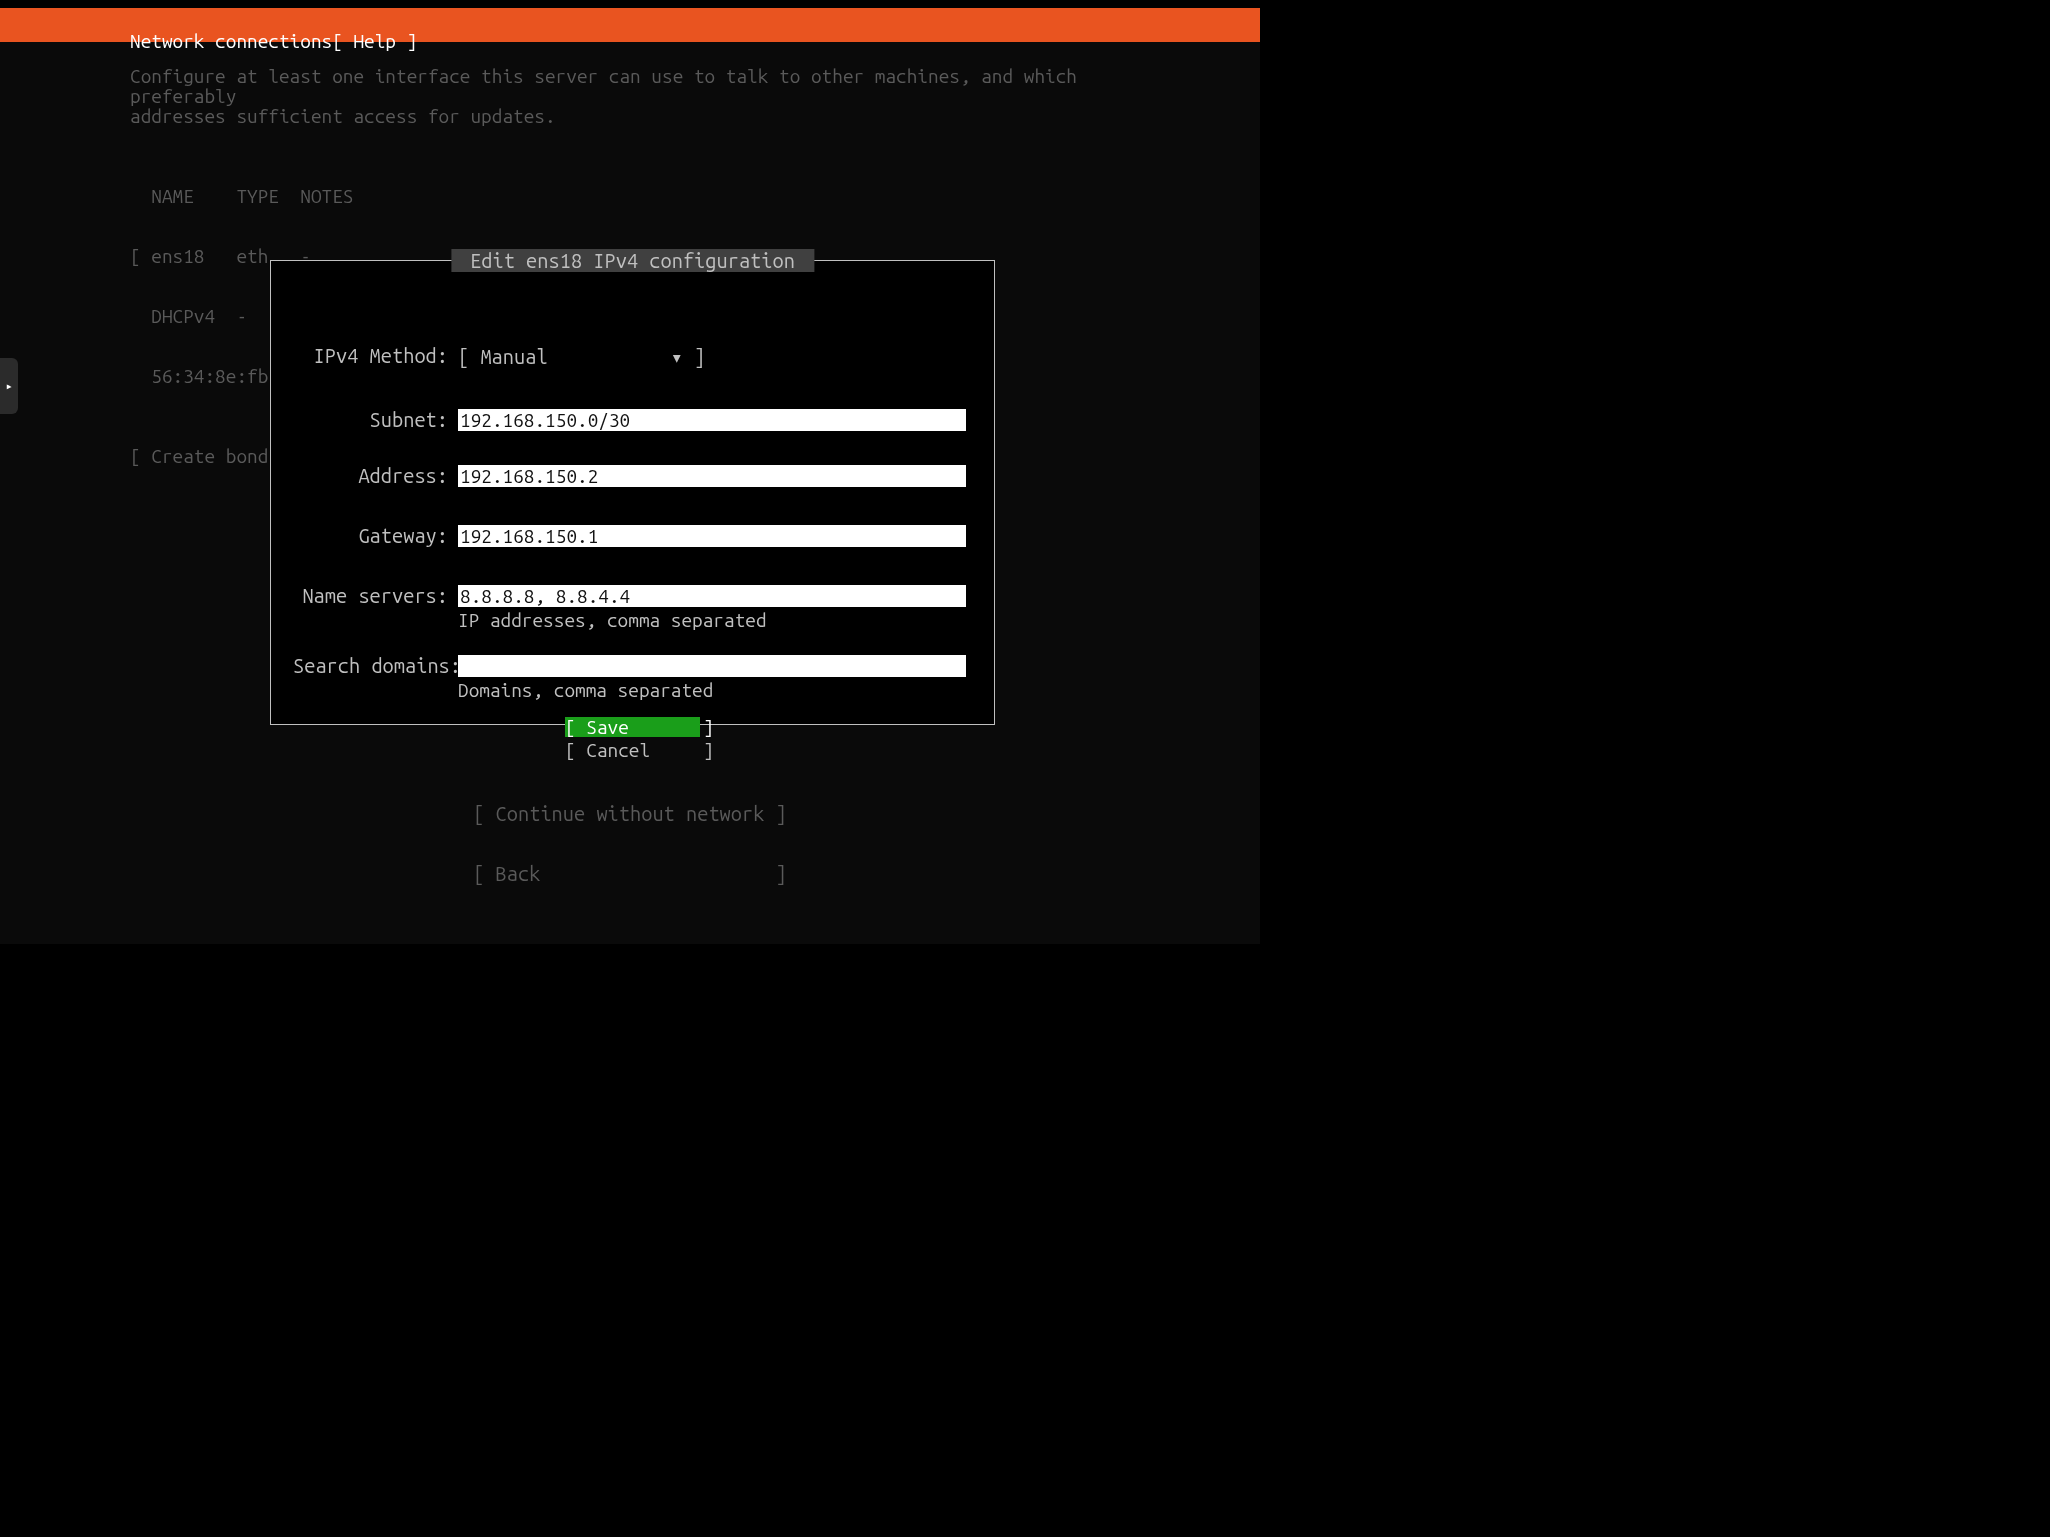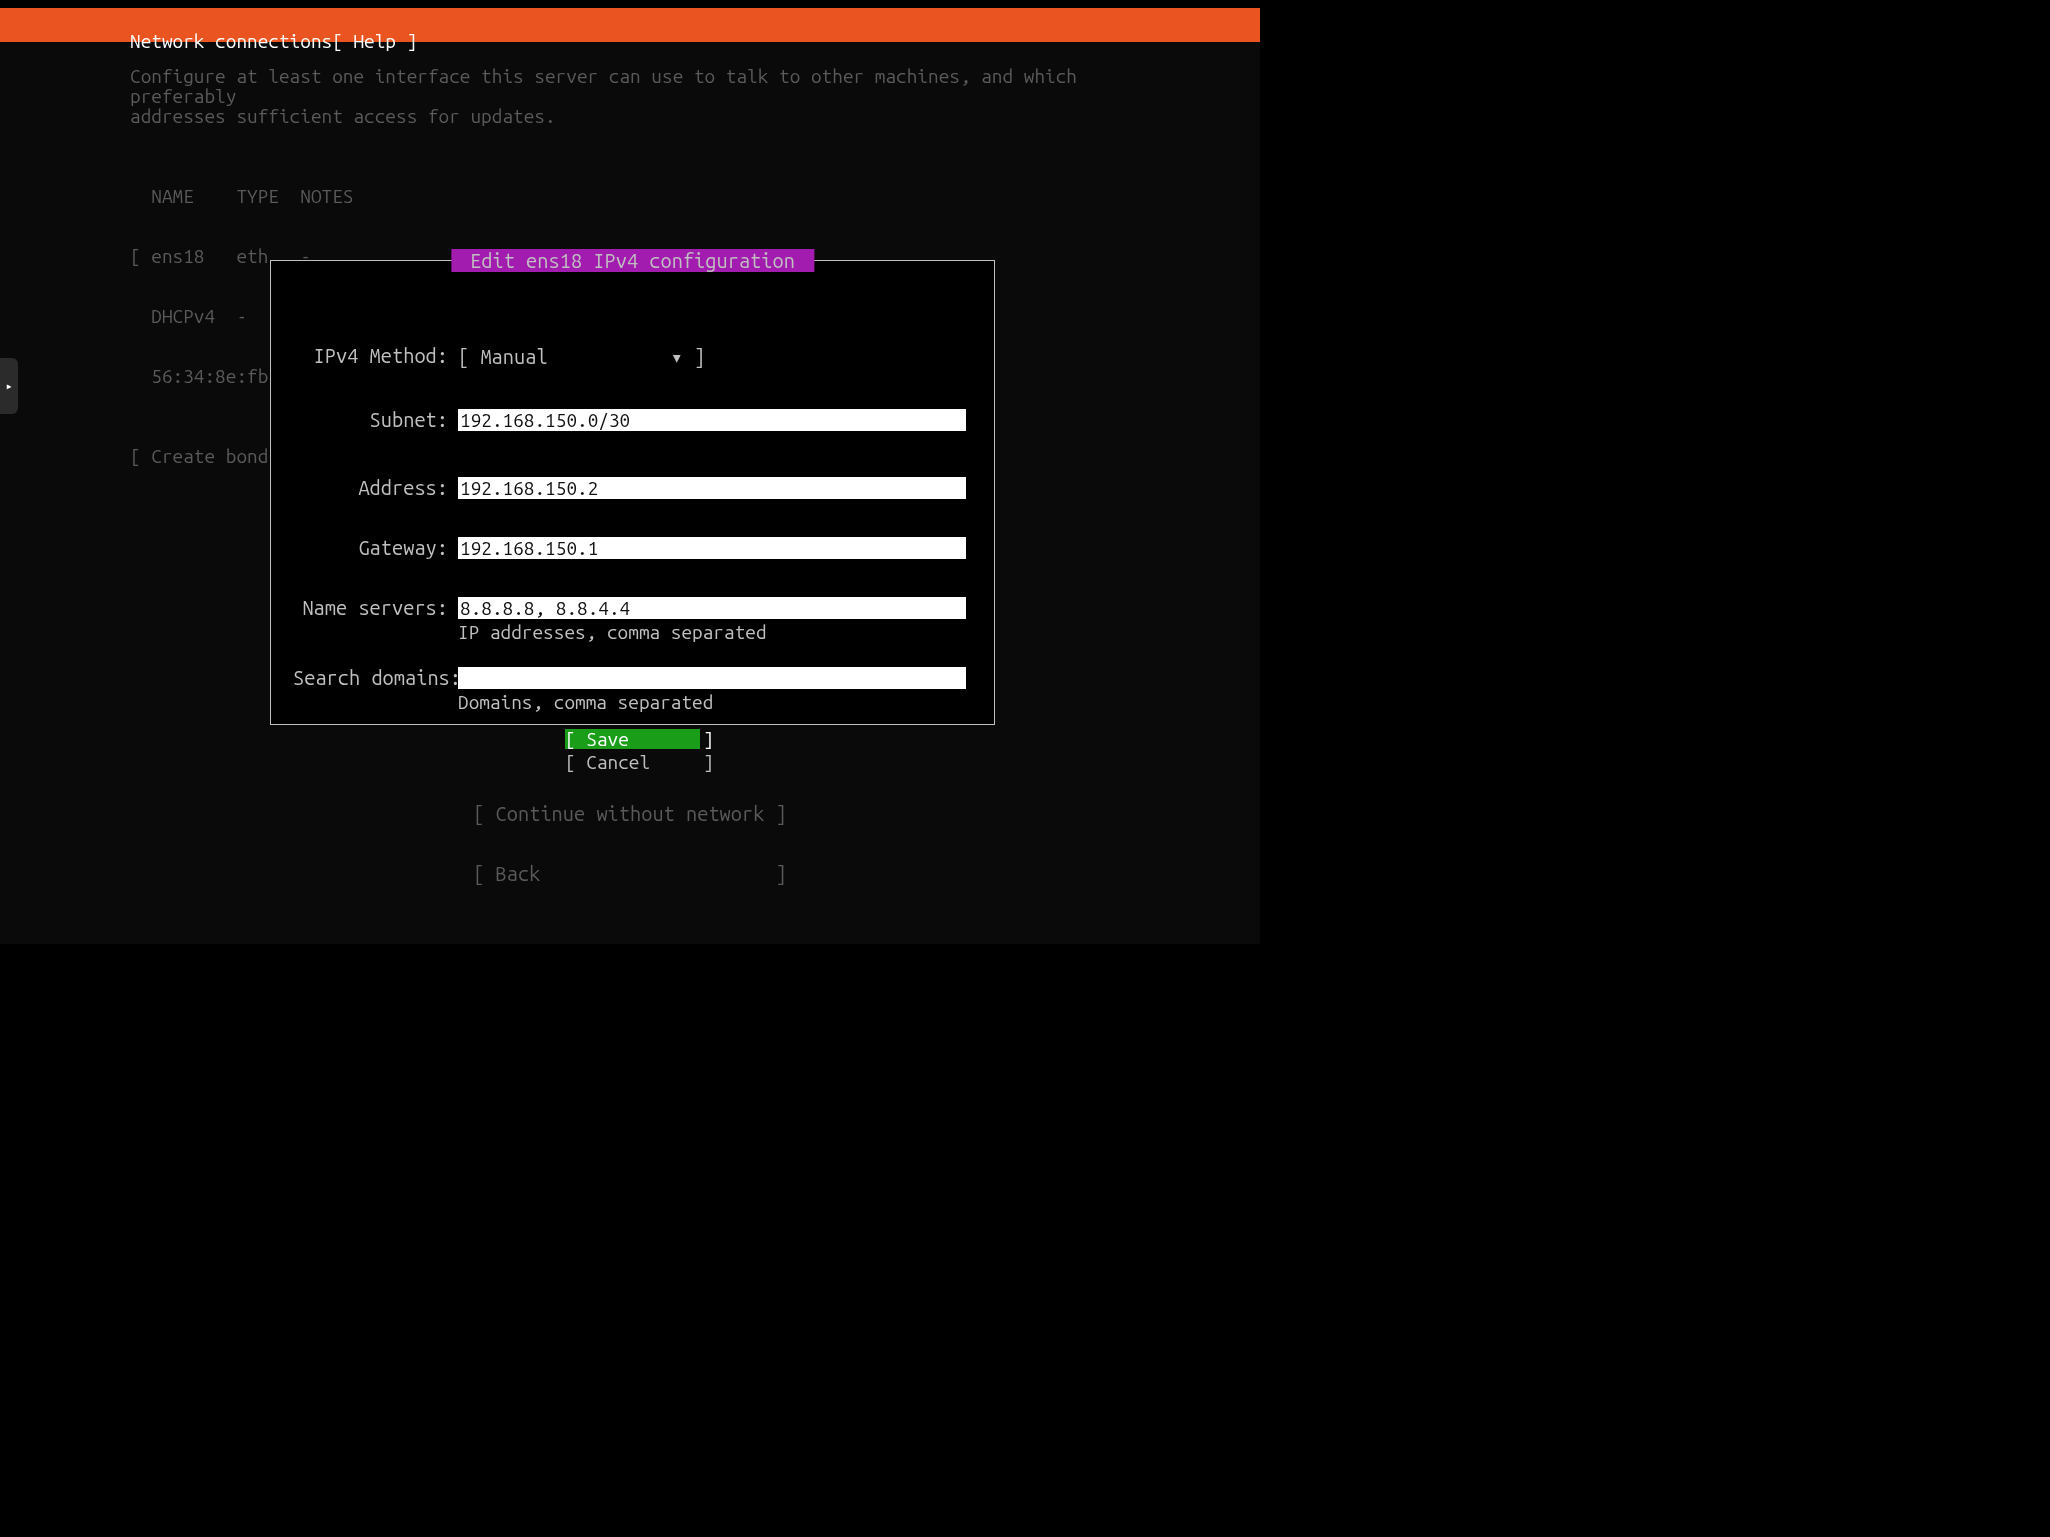--- a/index.html
+++ b/index.html
@@ -63,21 +63,21 @@
       width: 725px;
       height: 465px;
       border: 1px solid #c0c0c0;
       background: #000;
     }
     .dialog-title {
       position: absolute;
       top: -12px;
       left: 50%;
       transform: translateX(-50%);
-      background: #a21caf;
+      background: #404040;
       padding: 0 8px;
       color: #c0c0c0;
       white-space: pre;
     }
     .dialog-inner {
       padding: 36px 22px 10px 22px;
       color: #c0c0c0;
     }
     .row {
       display: flex;
@@ -110,21 +110,21 @@
       padding: 0 2px;
       line-height: 22px;
       display: block;
     }
     .hint {
       color: #c0c0c0;
       margin-top: 2px;
       font-size: 19px;
     }
     .row.method { margin-bottom: 40px; margin-top: 48px; }
-    .row.subnet { margin-bottom: 46px; }
+    .row.subnet { margin-bottom: 34px; }
     .row.address { margin-bottom: 38px; }
     .row.gateway { margin-bottom: 38px; }
     .row.ns { margin-bottom: 14px; }
     .row.sd { margin-bottom: 14px; margin-top: 24px; }
     .btn-stack {
       margin-top: 14px;
       text-align: center;
     }
     .btn {
       display: inline-block;

